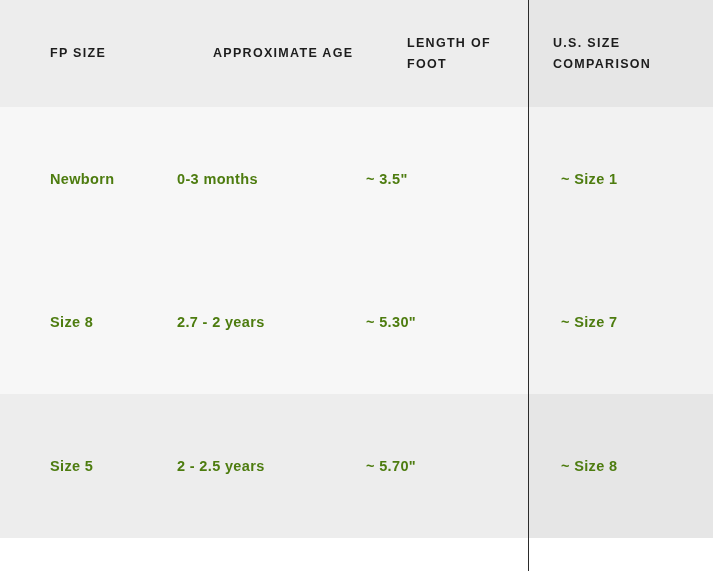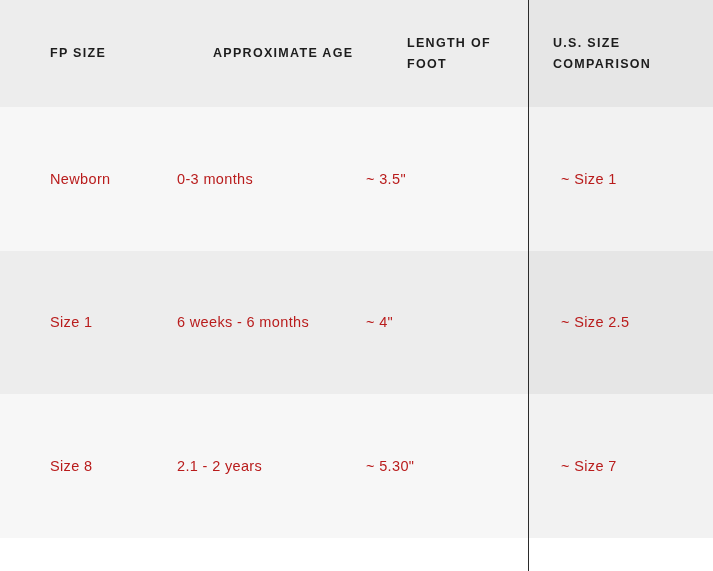--- a/index.html
+++ b/index.html
@@ -40,23 +40,23 @@
   }
   thead th.c3head {
     padding-left: 25px;
     background: #e6e6e6;
   }
   tbody td {
     height: 74px;
     vertical-align: middle;
     text-align: left;
     font-size: 14.5px;
-    font-weight: normal;
+    font-weight: bold;
     letter-spacing: 0.35px;
-    color: #b91c1c;
+    color: #4d7c0f;
     padding: 0 0 0 50px;
     line-height: 1.4;
   }
   tbody td.c1 { padding-left: 14px; }
   tbody td.c2 { padding-left: 9px; }
   tbody td.c3 {
     padding-left: 33px;
   }
   tbody tr.odd td { background: #f7f7f7; }
   tbody tr.even td { background: #ededed; }
@@ -97,28 +97,28 @@
         <th class="c3head">U.S. SIZE COMPARISON</th>
       </tr>
     </thead>
     <tbody>
       <tr class="odd">
         <td class="c0">Newborn</td>
         <td class="c1">0-3 months</td>
         <td class="c2">~ 3.5"</td>
         <td class="c3">~ Size 1</td>
       </tr>
-      <tr class="even">
-        <td class="c0">Size 1</td>
-        <td class="c1">6 weeks - 6 months</td>
-        <td class="c2">~ 4"</td>
-        <td class="c3">~ Size 2.5</td>
-      </tr>
       <tr class="odd">
         <td class="c0">Size 8</td>
-        <td class="c1">2.1 - 2 years</td>
+        <td class="c1">2.7 - 2 years</td>
         <td class="c2">~ 5.30"</td>
         <td class="c3">~ Size 7</td>
+      </tr>
+      <tr class="even">
+        <td class="c0">Size 5</td>
+        <td class="c1">2 - 2.5 years</td>
+        <td class="c2">~ 5.70"</td>
+        <td class="c3">~ Size 8</td>
       </tr>
     </tbody>
   </table>
   <div class="divider"></div>
 </div>
 
 </body></html>

